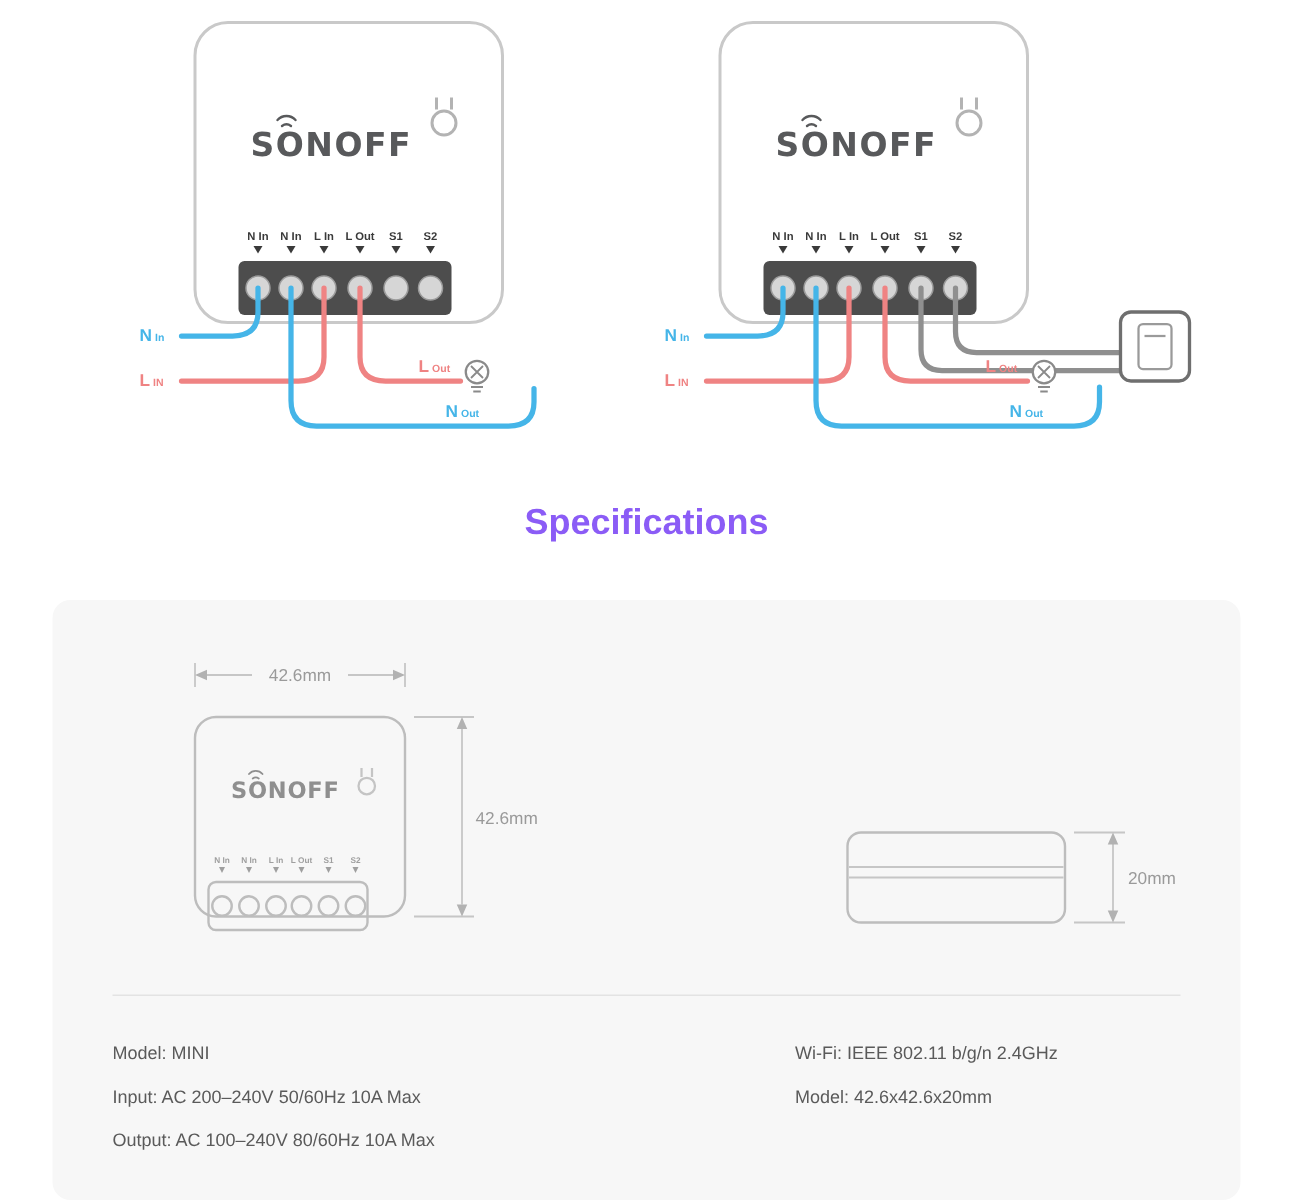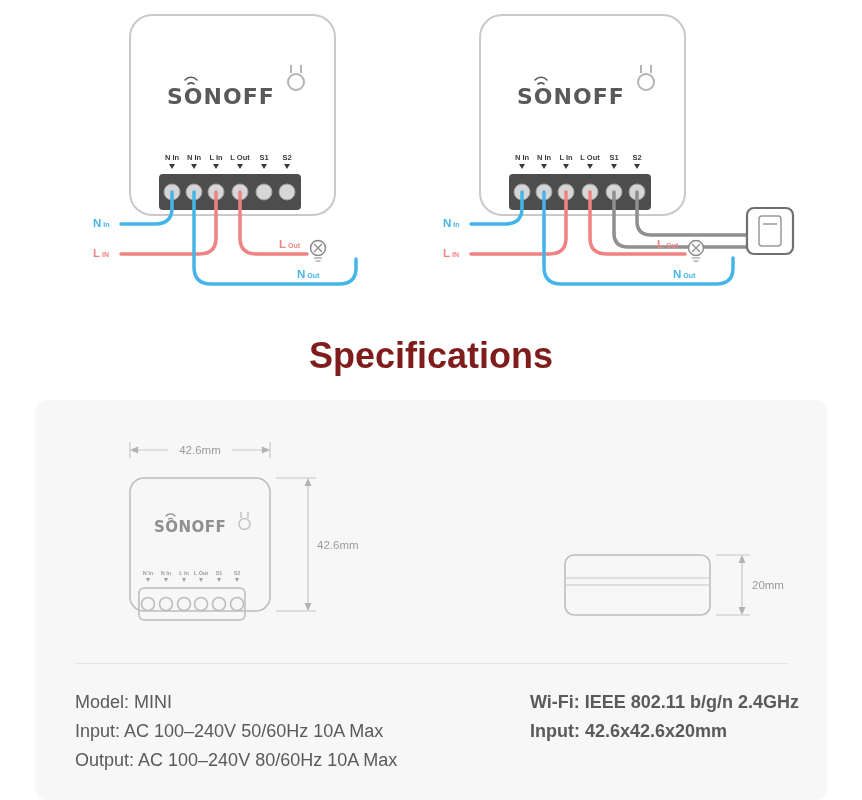--- a/index.html
+++ b/index.html
@@ -20,41 +20,41 @@
   .strip-hole { fill:#d6d6d6; stroke:#9b9b9b; stroke-width:1; }
   .wire { fill:none; stroke-width:3.5; stroke-linecap:round; }
   .wl-main { font-size:11.5px; font-weight:bold; }
   .wl-sub { font-size:7px; font-weight:bold; }
   .bulb-outline { fill:#ffffff; stroke:#8a8a8a; stroke-width:1.5; }
   .bulb-detail { fill:none; stroke:#8a8a8a; stroke-width:1.2; }
   .switch-outline { fill:#ffffff; stroke:#6f6f6f; stroke-width:2.2; }
   .switch-inner { fill:#ffffff; stroke:#9a9a9a; stroke-width:1.5; }
 
   .spec-title { position:absolute; top:335px; left:0; width:862px; text-align:center;
-                font-size:36px; font-weight:bold; color:#7f1d1d; }
+                font-size:24px; font-weight:bold; color:#8b5cf6; }
 
   .spec-panel { position:absolute; left:35px; top:400px; width:792px; height:400px;
                 background:#f7f7f7; border-radius:12px; }
   .spec-drawing { position:absolute; left:25px; top:28px; }
   .spec-outline { fill:none; stroke:#bdbdbd; stroke-width:1.6; }
   .spec-logo { font-family:"DejaVu Sans", sans-serif; font-size:15px; font-weight:bold; fill:#8f8f8f; letter-spacing:0.5px; }
   .spec-signal { fill:none; stroke:#8f8f8f; stroke-width:1.2; stroke-linecap:round; }
   .spec-hook { fill:none; stroke:#c4c4c4; stroke-width:1.5; }
   .spec-term-label { font-size:5.5px; font-weight:bold; fill:#9f9f9f; text-anchor:middle; }
   .spec-arrow { fill:#9f9f9f; }
   .dim-line { stroke:#c6c6c6; stroke-width:1.2; fill:none; }
   .dim-arrow { fill:#b2b2b2; }
   .dim-label { font-size:11.5px; fill:#9a9a9a; }
 
   .spec-divider { position:absolute; left:40px; top:263px; width:712px; height:1px; background:#e3e3e3; }
   .spec-cols { position:absolute; top:288px; left:0; width:792px; }
   .spec-col { position:absolute; top:0; }
   .spec-col-left { left:40px; }
-  .spec-col-right { left:495px;font-weight:bold; }
-  .spec-line { font-size:18px; line-height:29px; color:#5a5a5a; }
+  .spec-col-right { left:495px; }
+  .spec-line { font-size:12px; line-height:29px; color:#5a5a5a; }
 </style>
 </head>
 <body>
 
 <svg class="diag diag-left" width="310" height="300" viewBox="0 0 310 300">
   <g>
     <rect class="device-outline" x="45" y="7" width="205" height="200" rx="22"></rect>
     <text class="logo-text" x="82" y="96">SONOFF</text>
     <path class="logo-signal" d="M100,72 a8,8 0 0 1 12,0 M103,76 a5,5 0 0 1 6,0"></path>
     <g class="hook">
@@ -220,21 +220,21 @@
       <path class="dim-arrow" d="M682,127 l-3.5,8 h7 z M682,187 l-3.5,-8 h7 z"></path>
       <text class="dim-label" x="692" y="161">20mm</text>
     </g>
   </svg>
 
   <div class="spec-divider"></div>
 
   <div class="spec-cols">
     <div class="spec-col spec-col-left">
       <div class="spec-line">Model: MINI</div>
-      <div class="spec-line">Input: AC 100–240V 50/60Hz 10A Max</div>
+      <div class="spec-line">Input: AC 200–240V 50/60Hz 10A Max</div>
       <div class="spec-line">Output: AC 100–240V 80/60Hz 10A Max</div>
     </div>
     <div class="spec-col spec-col-right">
       <div class="spec-line">Wi-Fi: IEEE 802.11 b/g/n 2.4GHz</div>
-      <div class="spec-line">Input: 42.6x42.6x20mm</div>
+      <div class="spec-line">Model: 42.6x42.6x20mm</div>
     </div>
   </div>
 </section>
 
 </body></html>

